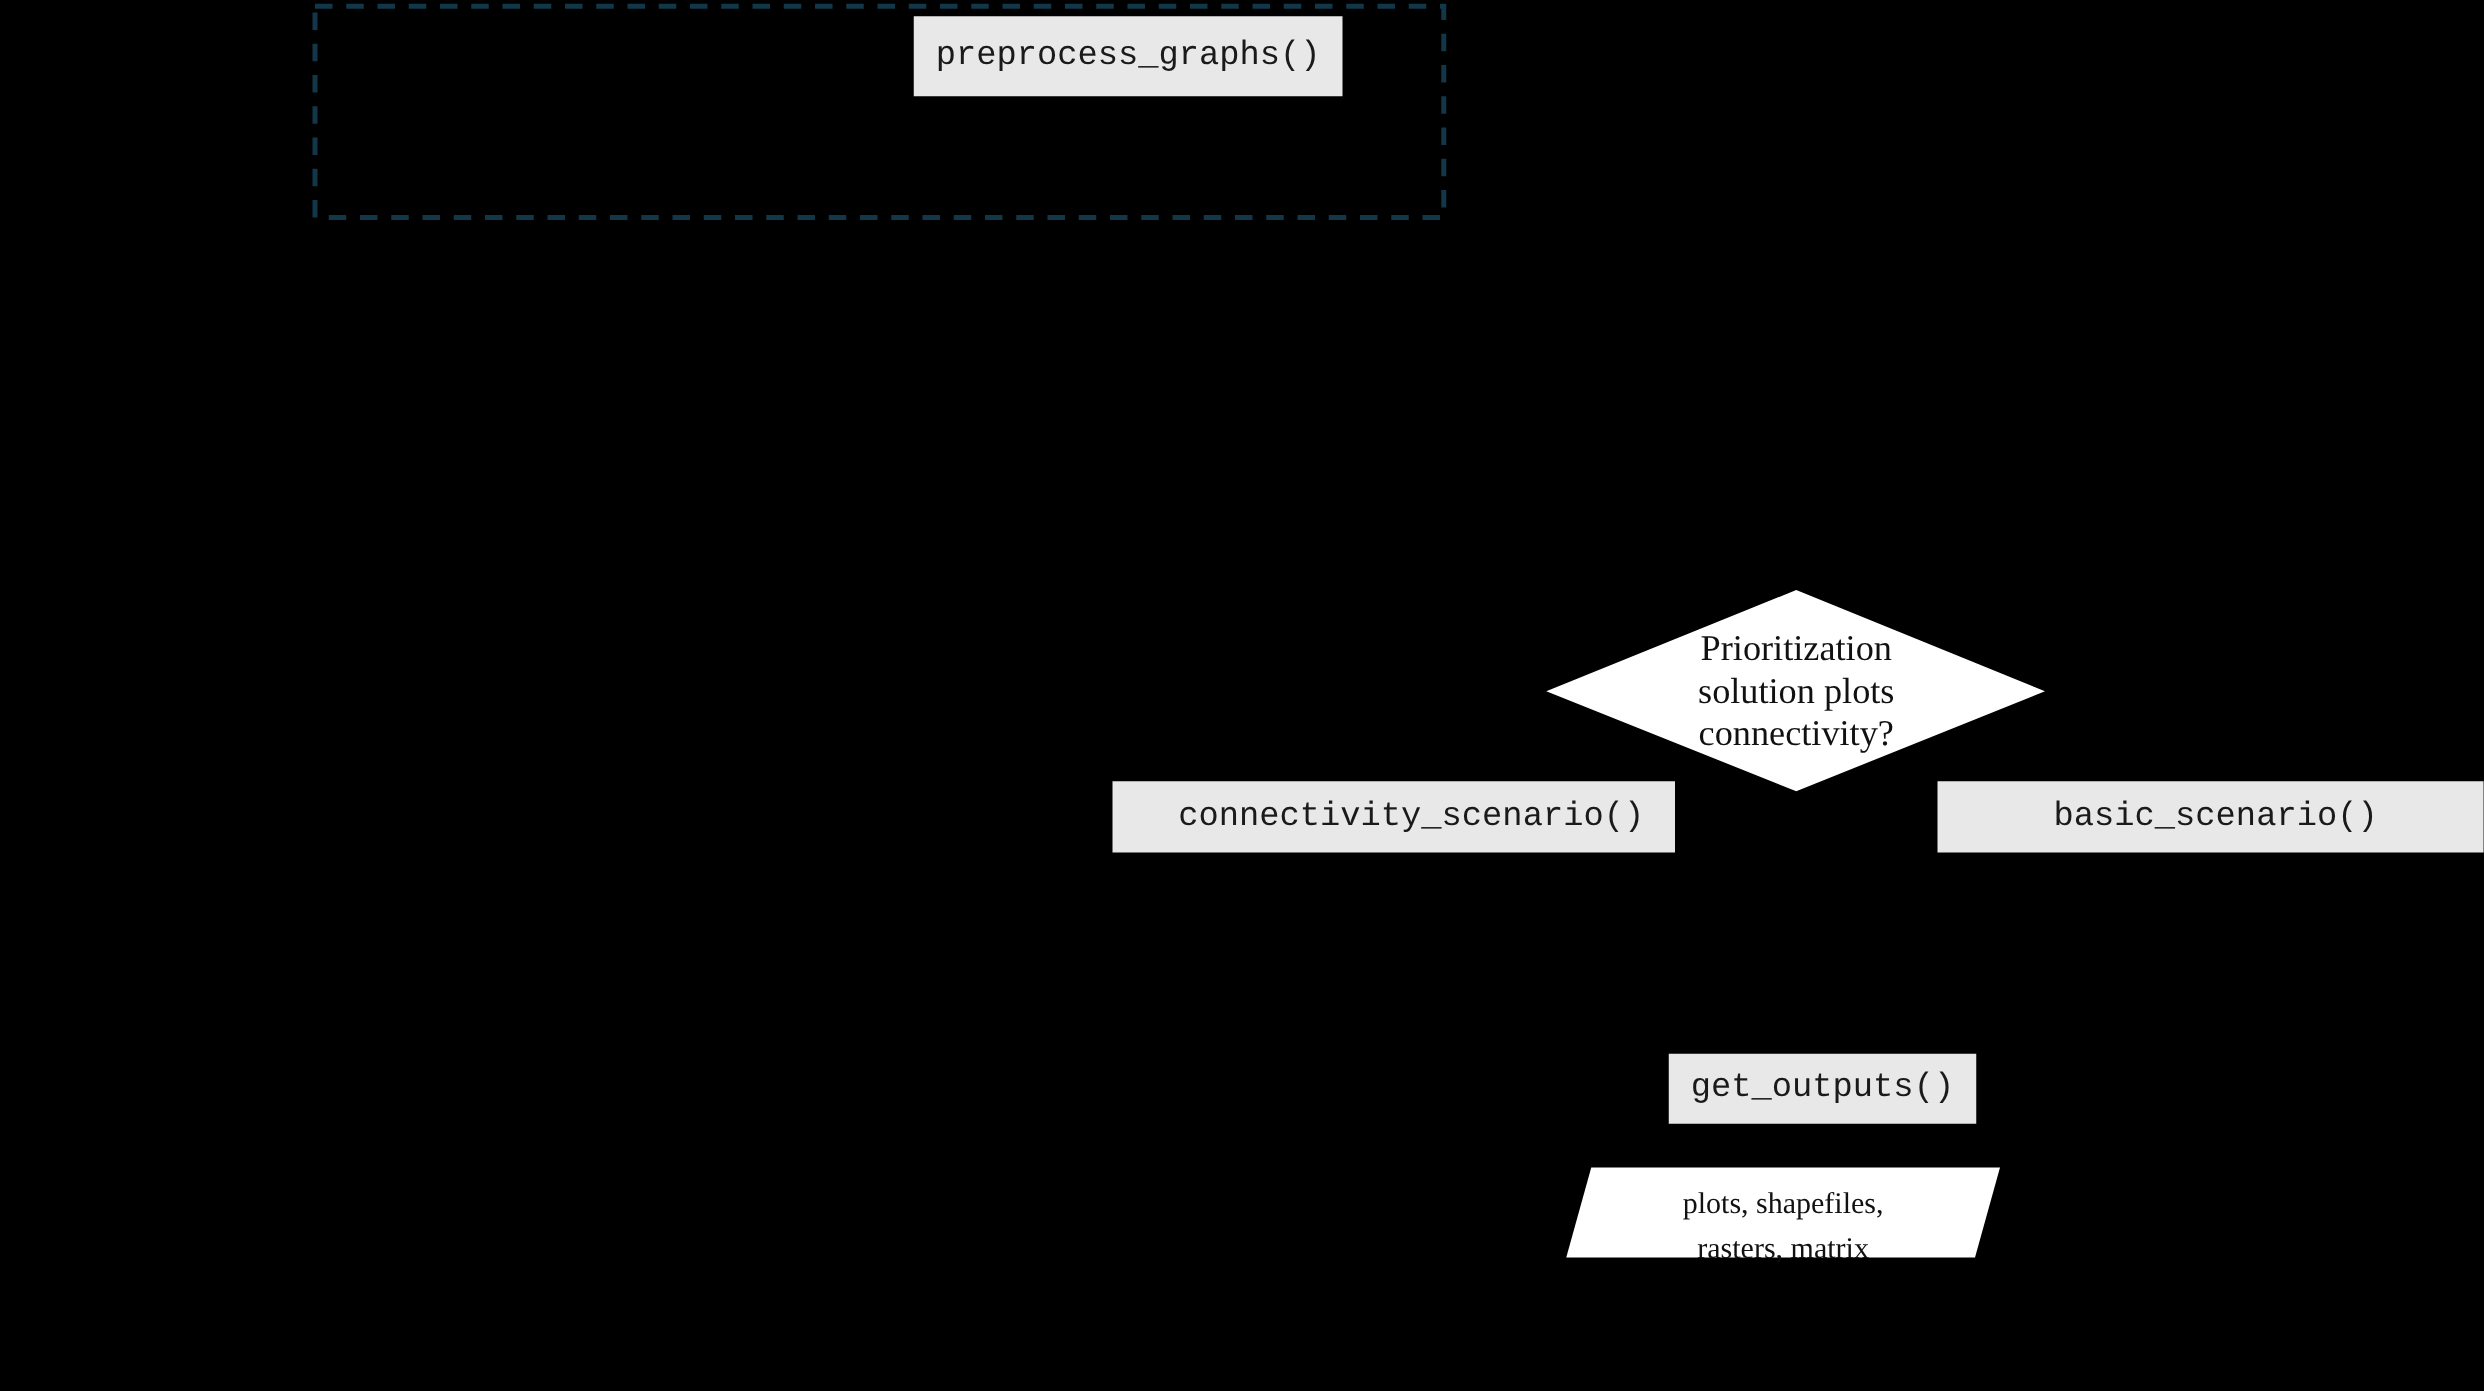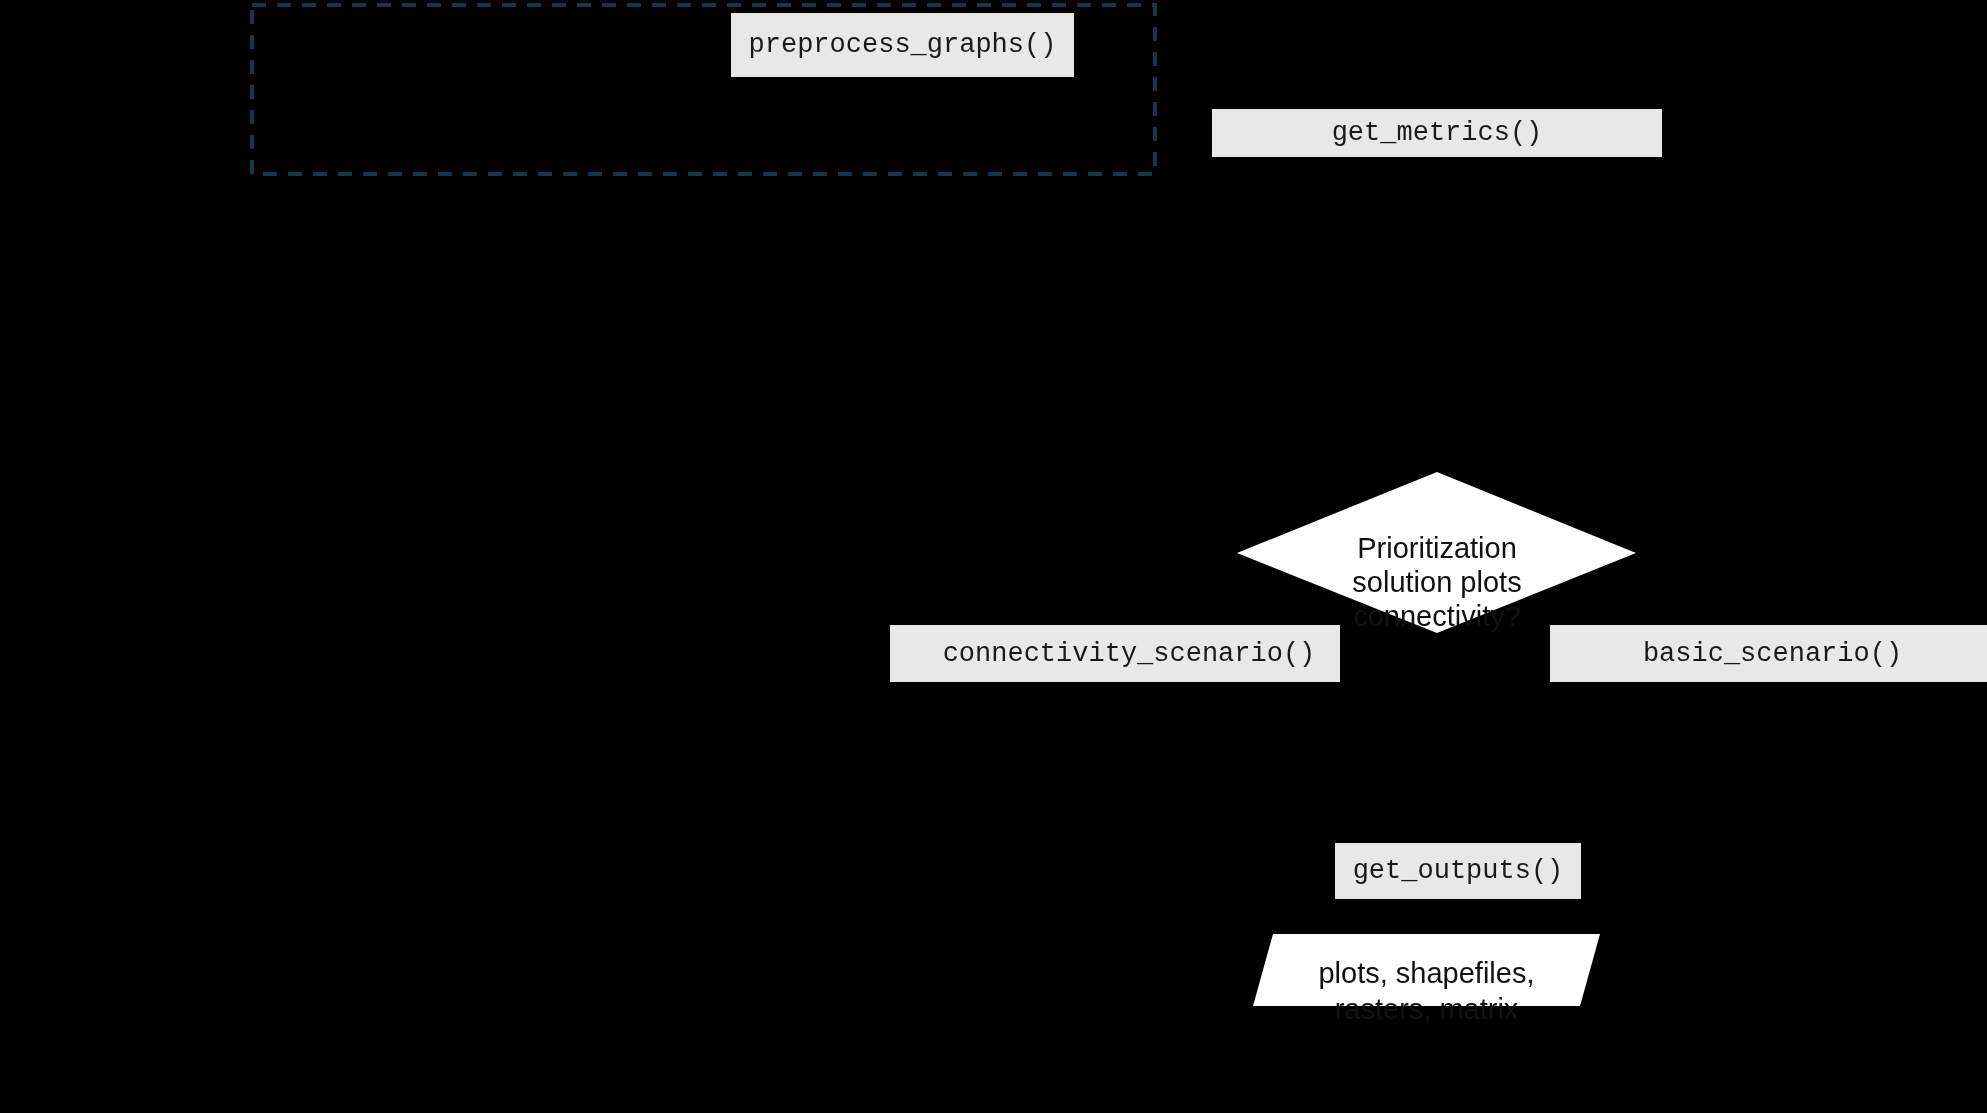--- a/index.html
+++ b/index.html
@@ -46,53 +46,50 @@
   .node-preprocess   { left: 731px;  top: 13px;  width: 343px; height: 64px; }
   .node-get-metrics  { left: 1212px; top: 109px; width: 450px; height: 48px; }
   .node-connectivity { left: 890px;  top: 625px; width: 450px; height: 57px; padding-left: 28px; }
   .node-basic        { left: 1535px; top: 625px; width: 445px; height: 57px; margin-left: 15px; }
   .node-get-outputs  { left: 1303px; top: 843px; width: 246px; height: 56px; margin-left: 32px; }
   .shape-text {
     position: absolute;
     display: flex;
     flex-direction: column;
     align-items: center;
-    justify-content: flex-end;
+    justify-content: center;
     text-align: center;
     color: var(--shape-text);
-    font-family: Liberation Sans, sans-serif;
+    font-family: Liberation Serif, serif;
     white-space: nowrap;
   }
   .decision-text {
     left: 1237px; top: 472px; width: 400px; height: 161px;
     font-size: 29px; line-height: 34px;
   }
   .outputs-text {
     left: 1253px; top: 934px; width: 347px; height: 93px;
-    font-size: 29px; line-height: 36px;
+    font-size: 24px; line-height: 36px;
   }
 </style>
 </head>
 <body>
 
 <div class="canvas">
 
   <svg class="shape-layer" viewBox="0 0 1987 1113" xmlns="http://www.w3.org/2000/svg">
     <rect class="dashed-rect" x="252" y="5" width="903" height="169"></rect>
     <polygon class="white-shape" points="1437,472 1636,553 1437,633 1237,553"></polygon>
     <polygon class="white-shape" points="1273,934 1600,934 1580,1006 1253,1006"></polygon>
   </svg>
 
   <div class="func-box node-preprocess">
     <span>preprocess_graphs()</span>
   </div>
 
-  <div class="func-box node-get-metrics">
-    <span>get_metrics()</span>
-  </div>
 
   <div class="shape-text decision-text">
     <span>Prioritization</span>
     <span>solution plots</span>
     <span>connectivity?</span>
   </div>
 
   <div class="func-box node-connectivity">
     <span>connectivity_scenario()</span>
   </div>

